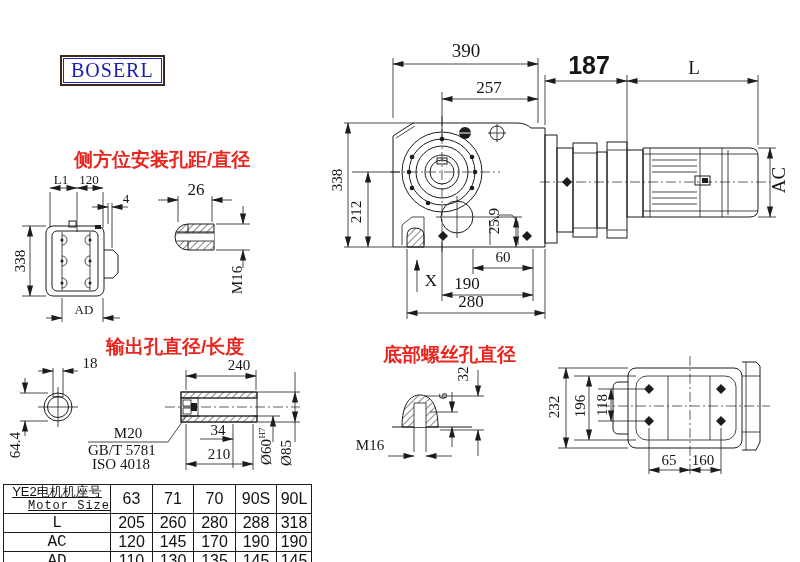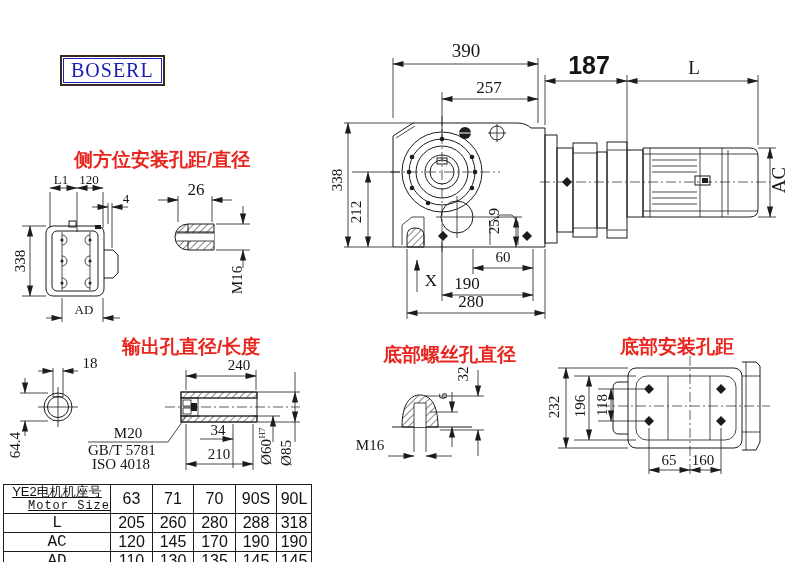--- a/index.html
+++ b/index.html
@@ -5,21 +5,21 @@
   html,body{margin:0;padding:0;background:#ffffff;}
   #stage{position:relative;width:800px;height:562px;background:#ffffff;overflow:hidden;
          font-family:"Liberation Sans",sans-serif;}
   #page-title{position:absolute;left:5px;top:4px;font-size:30px;font-weight:bold;
               color:#7f1212;letter-spacing:0px;white-space:nowrap;}
   #logo{position:absolute;left:60px;top:55px;border:2px solid #3a2a1a;background:#fff;padding:1px;}
   #logo .inner{border:1px solid #2323b8;padding:0 7px;font-family:"Liberation Serif",serif;
                font-size:20px;color:#1a1ab8;letter-spacing:1px;}
   .redlabel{position:absolute;color:#e8251e;font-weight:bold;font-size:19px;white-space:nowrap;}
   #lbl-side{left:74px;top:147px;}
-  #lbl-output{left:106px;top:334px;margin-left:16px;}
+  #lbl-output{left:106px;top:334px;}
   #lbl-screw{left:383px;top:342px;}
   #lbl-bottom{left:620px;top:334px;}
   svg{position:absolute;left:0;top:0;}
   svg text{fill:#151515;}
   .ln{stroke:#1c1c1c;stroke-width:1;fill:none;}
   .lt{stroke:#1c1c1c;stroke-width:0.8;fill:none;}
   .cl{stroke:#1c1c1c;stroke-width:0.7;fill:none;stroke-dasharray:10 3 2 3;}
   .fil{fill:#1c1c1c;stroke:none;}
   .t{font-family:"Liberation Serif",serif;font-size:15px;text-anchor:middle;}
   .t13{font-family:"Liberation Serif",serif;font-size:13px;text-anchor:middle;}
@@ -370,21 +370,20 @@
   </svg>
 
 
   <div id="logo">
     <div class="inner">BOSERL</div>
   </div>
 
   <div class="redlabel" id="lbl-side">侧方位安装孔距/直径</div>
   <div class="redlabel" id="lbl-output">输出孔直径/长度</div>
   <div class="redlabel" id="lbl-screw">底部螺丝孔直径</div>
-  <div class="redlabel" id="lbl-bottom">底部安装孔距</div>
 
   <table id="size-table">
     <colgroup>
       <col style="width:107px">
         <col style="width:42px">
         <col style="width:41px">
       <col style="width:42px">
         <col style="width:41px">
         <col style="width:35px">
     </colgroup>

